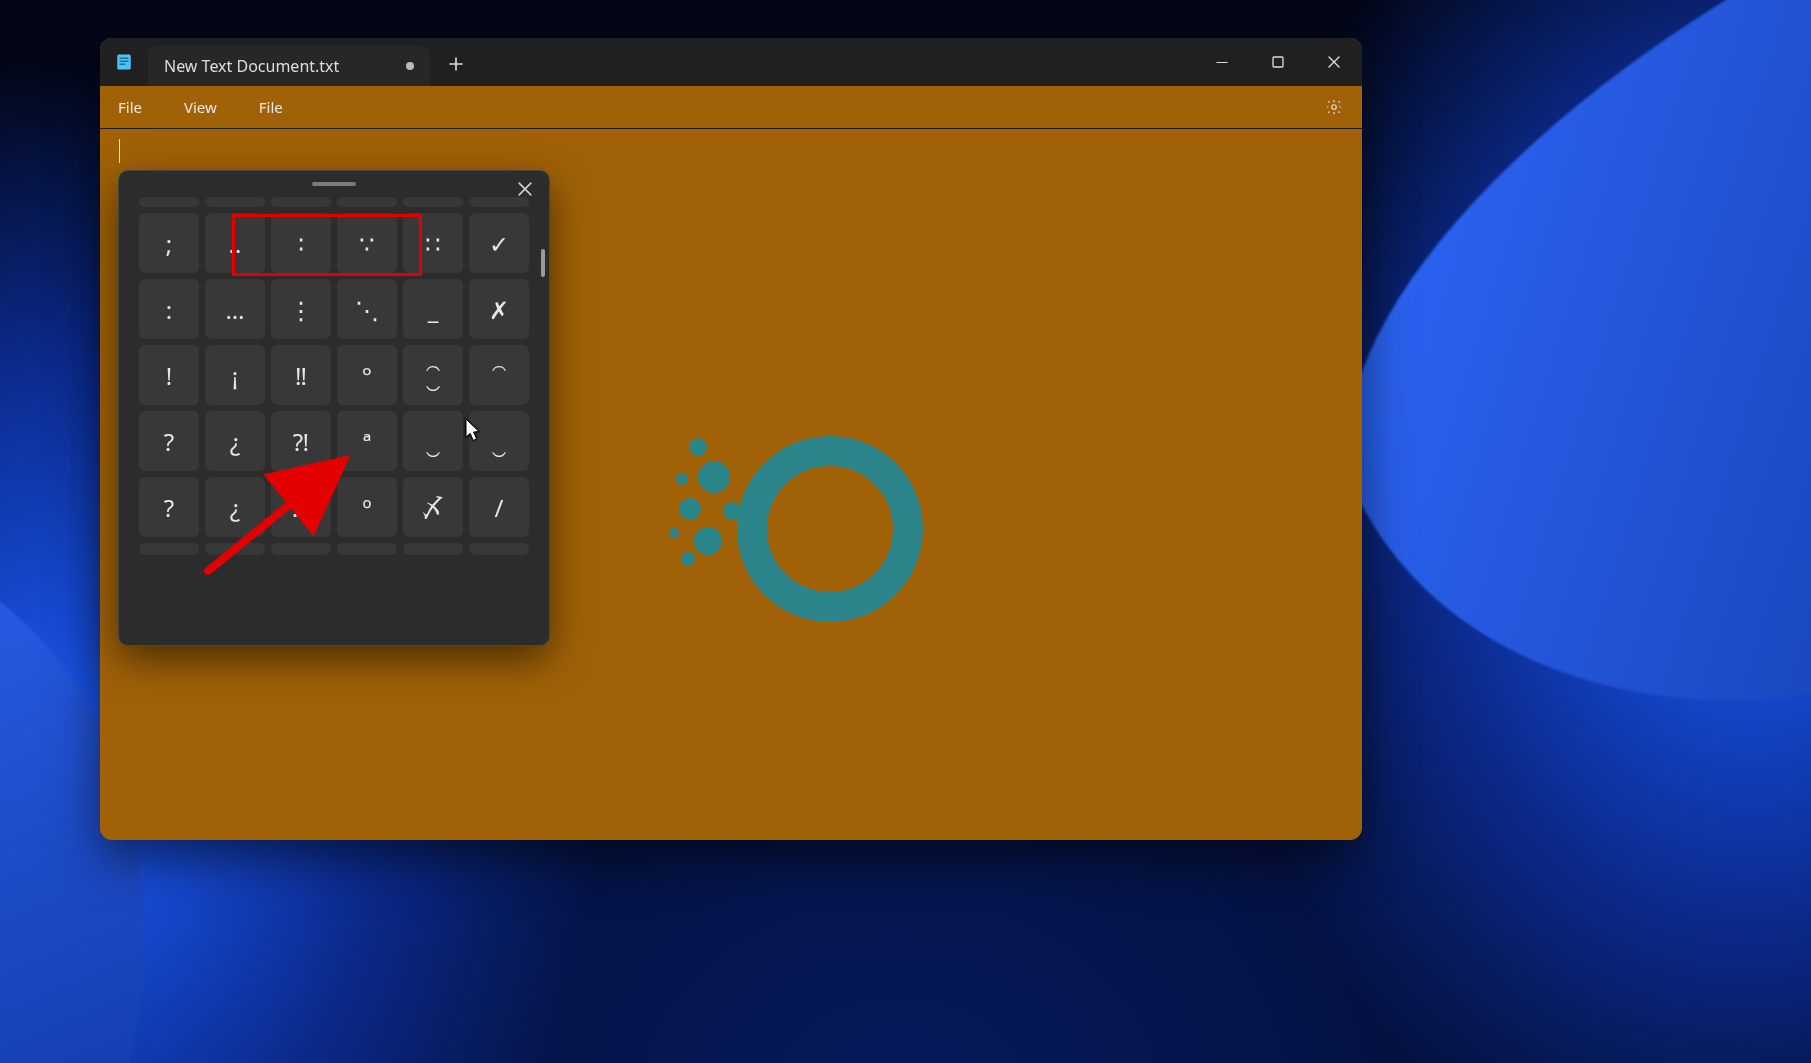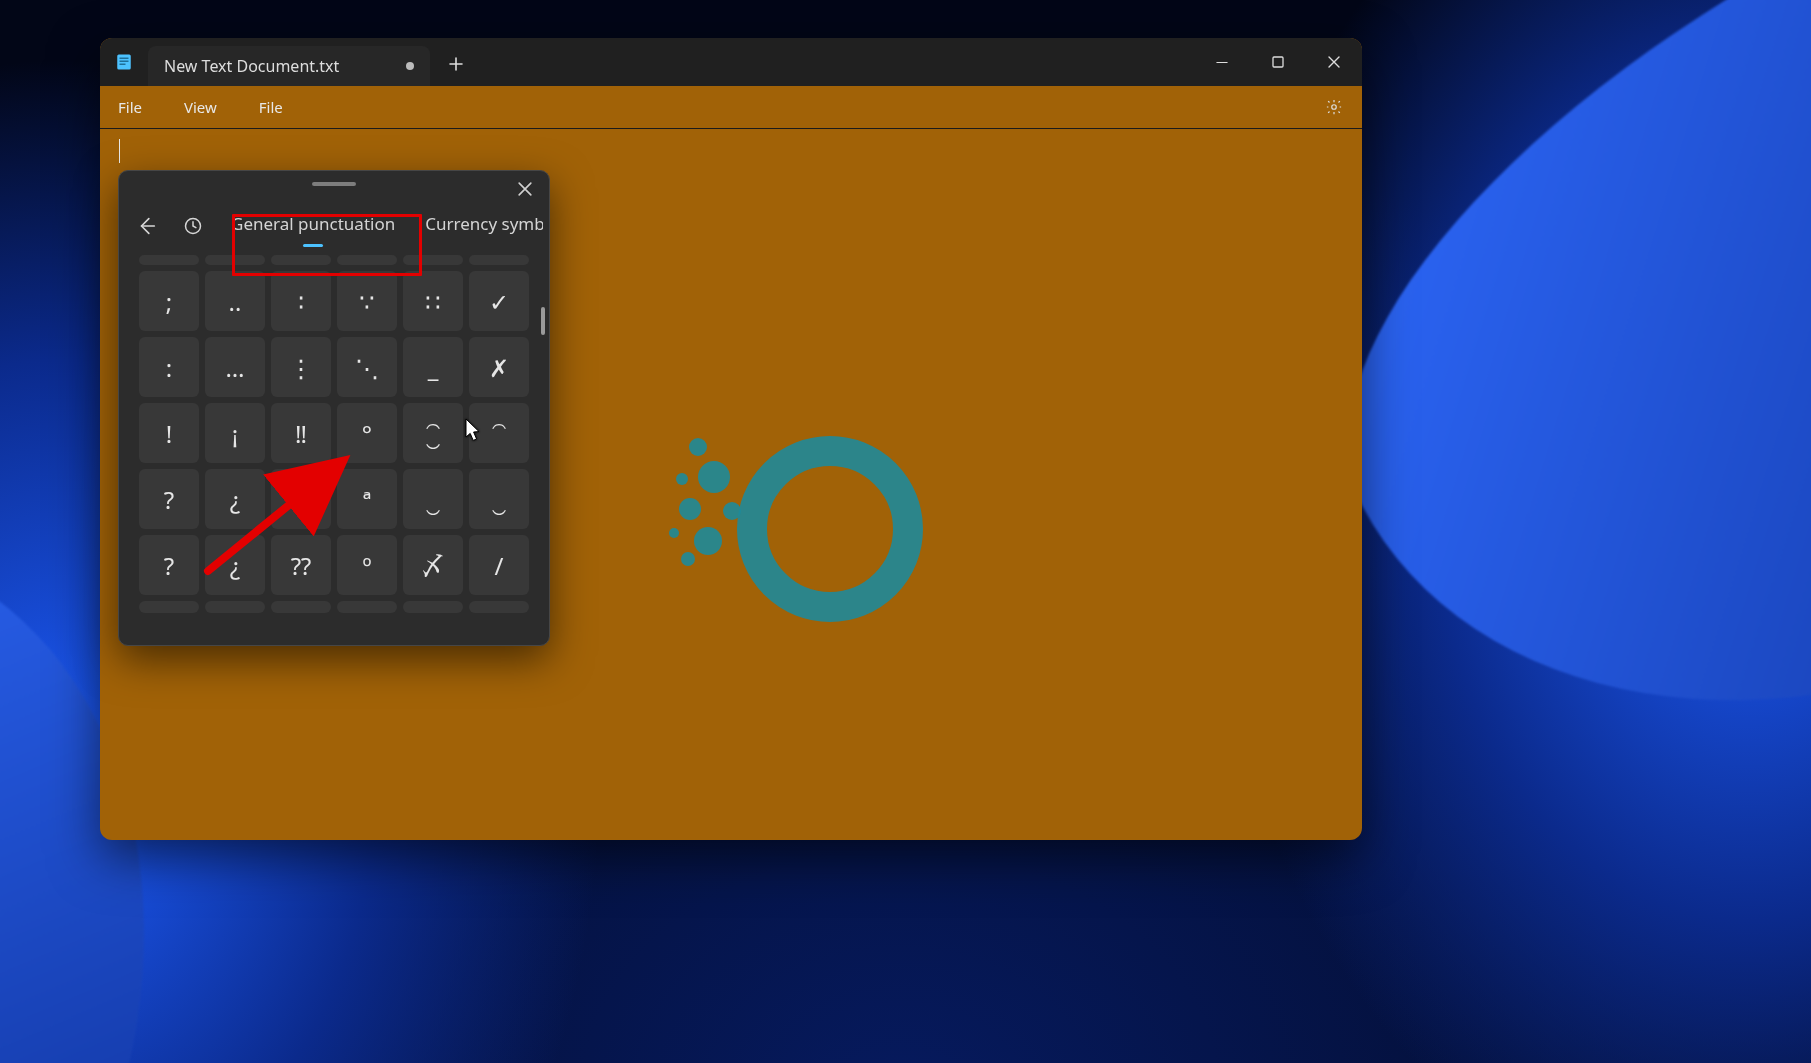--- a/index.html
+++ b/index.html
@@ -179,38 +179,20 @@
 
 <div class="panel">
   <div class="grip">
     <div class="close-x">
       <svg width="14" height="14" viewBox="0 0 12 12">
           <path d="M1 1l10 10M11 1L1 11" stroke="#d0d0d0" stroke-width="1.4" stroke-linecap="round"></path>
         </svg>
     </div>
   </div>
 
-  <div class="cat-row">
-    <div class="back-arrow">
-      <svg width="22" height="22" viewBox="0 0 24 24">
-          <path d="M14 4l-8 8 8 8" fill="none" stroke="#d6d6d6" stroke-width="1.8" stroke-linecap="round" stroke-linejoin="round"></path>
-          <path d="M6 12h14" stroke="#d6d6d6" stroke-width="1.8" stroke-linecap="round"></path>
-        </svg>
-    </div>
-    <div class="recent">
-      <svg width="20" height="20" viewBox="0 0 24 24" fill="none" stroke="#d6d6d6" stroke-width="1.8">
-          <circle cx="12" cy="12" r="9"></circle>
-          <path d="M12 7v5l3.5 2" stroke-linecap="round"></path>
-        </svg>
-    </div>
-    <div class="cat-scroll">
-      <span class="cat active">General punctuation</span>
-      <span class="cat">Currency symb</span>
-    </div>
-  </div>
 
   <div class="grid-wrap">
     <div class="grid" id="symbol-grid">
 
       <div class="row-sliver" style="display:contents">
         <div class="cell" style="height:10px"></div>
         <div class="cell" style="height:10px"></div>
         <div class="cell" style="height:10px"></div>
         <div class="cell" style="height:10px"></div>
         <div class="cell" style="height:10px"></div>

